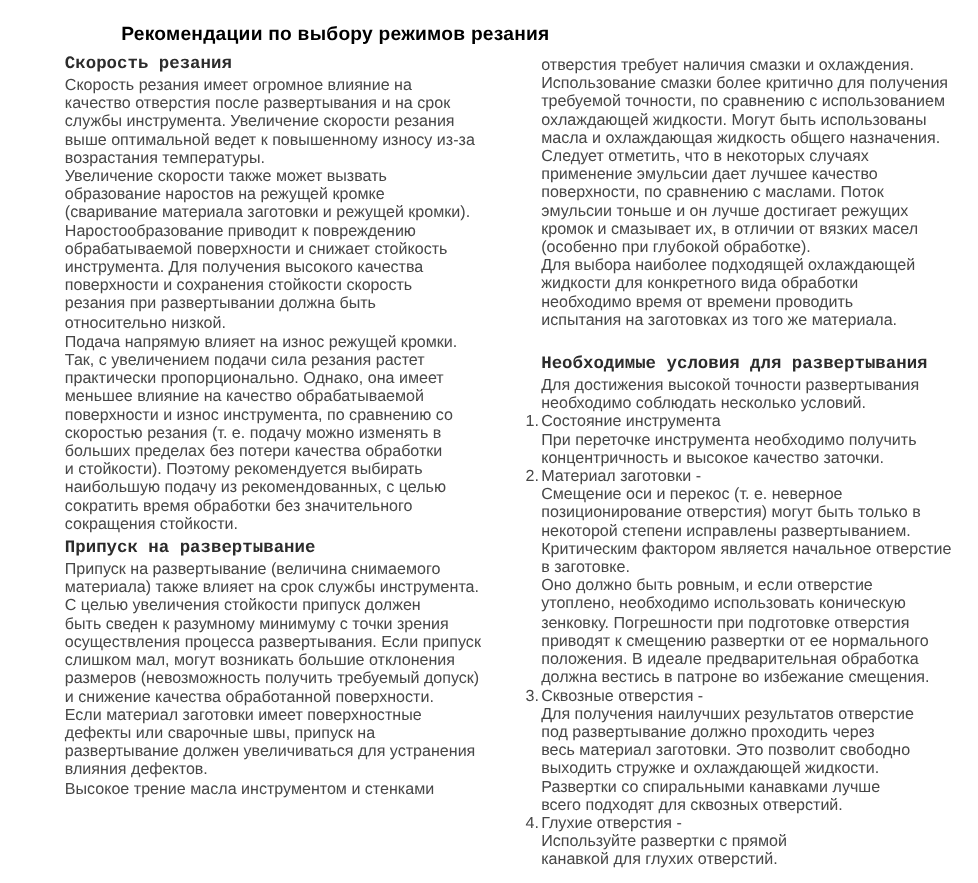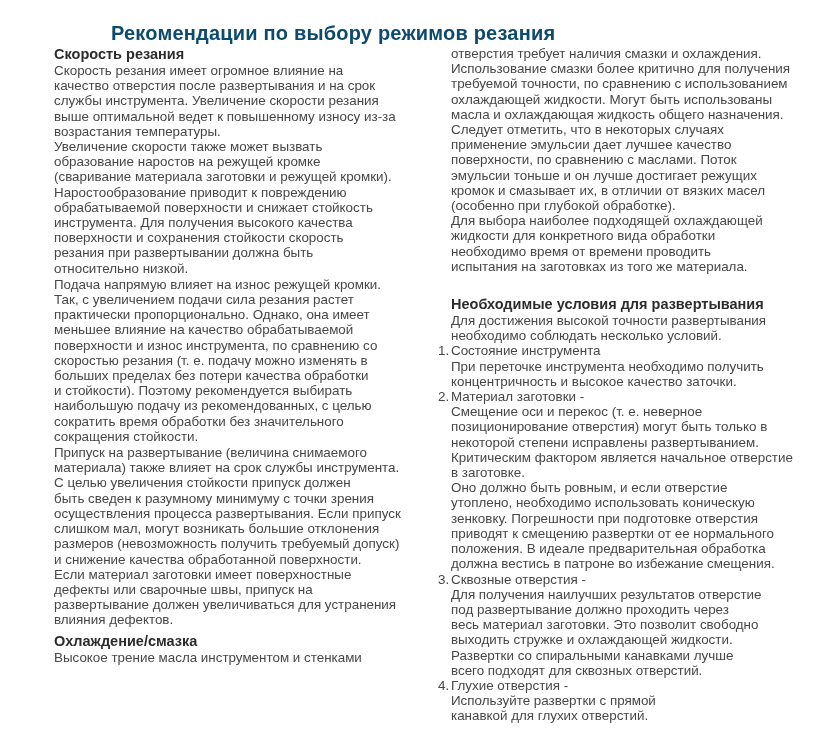--- a/index.html
+++ b/index.html
@@ -9,40 +9,40 @@
     height: 736px;
     background: #ffffff;
     font-family: "Liberation Sans", sans-serif;
     color: #474747;
     overflow: hidden;
   }
   .doc-title {
     position: absolute;
     left: 101px;
     top: 9px;
-    font-size: 20px;
+    font-size: 16px;
     font-weight: bold;
-    color: #0c4a6e;
+    color: #000000;
     letter-spacing: 0.2px;
-    margin-left: 10px;
   }
   .columns {
     position: absolute;
     left: 54px;
     top: 46px;
     display: flex;
   }
   .col-left  { width: 384px; }
   .col-right { width: 377px; padding-left: 13px; }
   .section-heading {
     margin: 5px 0 0 0;
     font-size: 14.5px;
     line-height: 16px;
     font-weight: bold;
     color: #2c2c2c;
+    font-family: Liberation Mono, monospace;
   }
   .section-heading.first { margin-top: 0; }
   .section-heading.spaced { margin-top: 22px; }
   .body-text {
     margin: 1px 0 0 0;
     font-size: 13.4px;
     line-height: 15.2px;
     white-space: pre-line;
     color: #474747;
   }
@@ -107,36 +107,36 @@
 поверхности и износ инструмента, по сравнению со
 скоростью резания (т. е. подачу можно изменять в
 больших пределах без потери качества обработки
 и стойкости). Поэтому рекомендуется выбирать
 наибольшую подачу из рекомендованных, с целью
 сократить время обработки без значительного
 сокращения стойкости.</p>
       </div>
 
       <div>
+        <h2 class="section-heading">Припуск на развертывание</h2>
         <p class="body-text">Припуск на развертывание (величина снимаемого
 материала) также влияет на срок службы инструмента.
 С целью увеличения стойкости припуск должен
 быть сведен к разумному минимуму с точки зрения
 осуществления процесса развертывания. Если припуск
 слишком мал, могут возникать большие отклонения
 размеров (невозможность получить требуемый допуск)
 и снижение качества обработанной поверхности.
 Если материал заготовки имеет поверхностные
 дефекты или сварочные швы, припуск на
 развертывание должен увеличиваться для устранения
 влияния дефектов.</p>
       </div>
 
       <div>
-        <h2 class="section-heading">Охлаждение/смазка</h2>
         <p class="body-text">Высокое трение масла инструментом и стенками</p>
       </div>
 
     </div>
 
     <div class="col-right">
 
       <p class="body-text" style="margin-top:0">отверстия требует наличия смазки и охлаждения.
 Использование смазки более критично для получения
 требуемой точности, по сравнению с использованием

